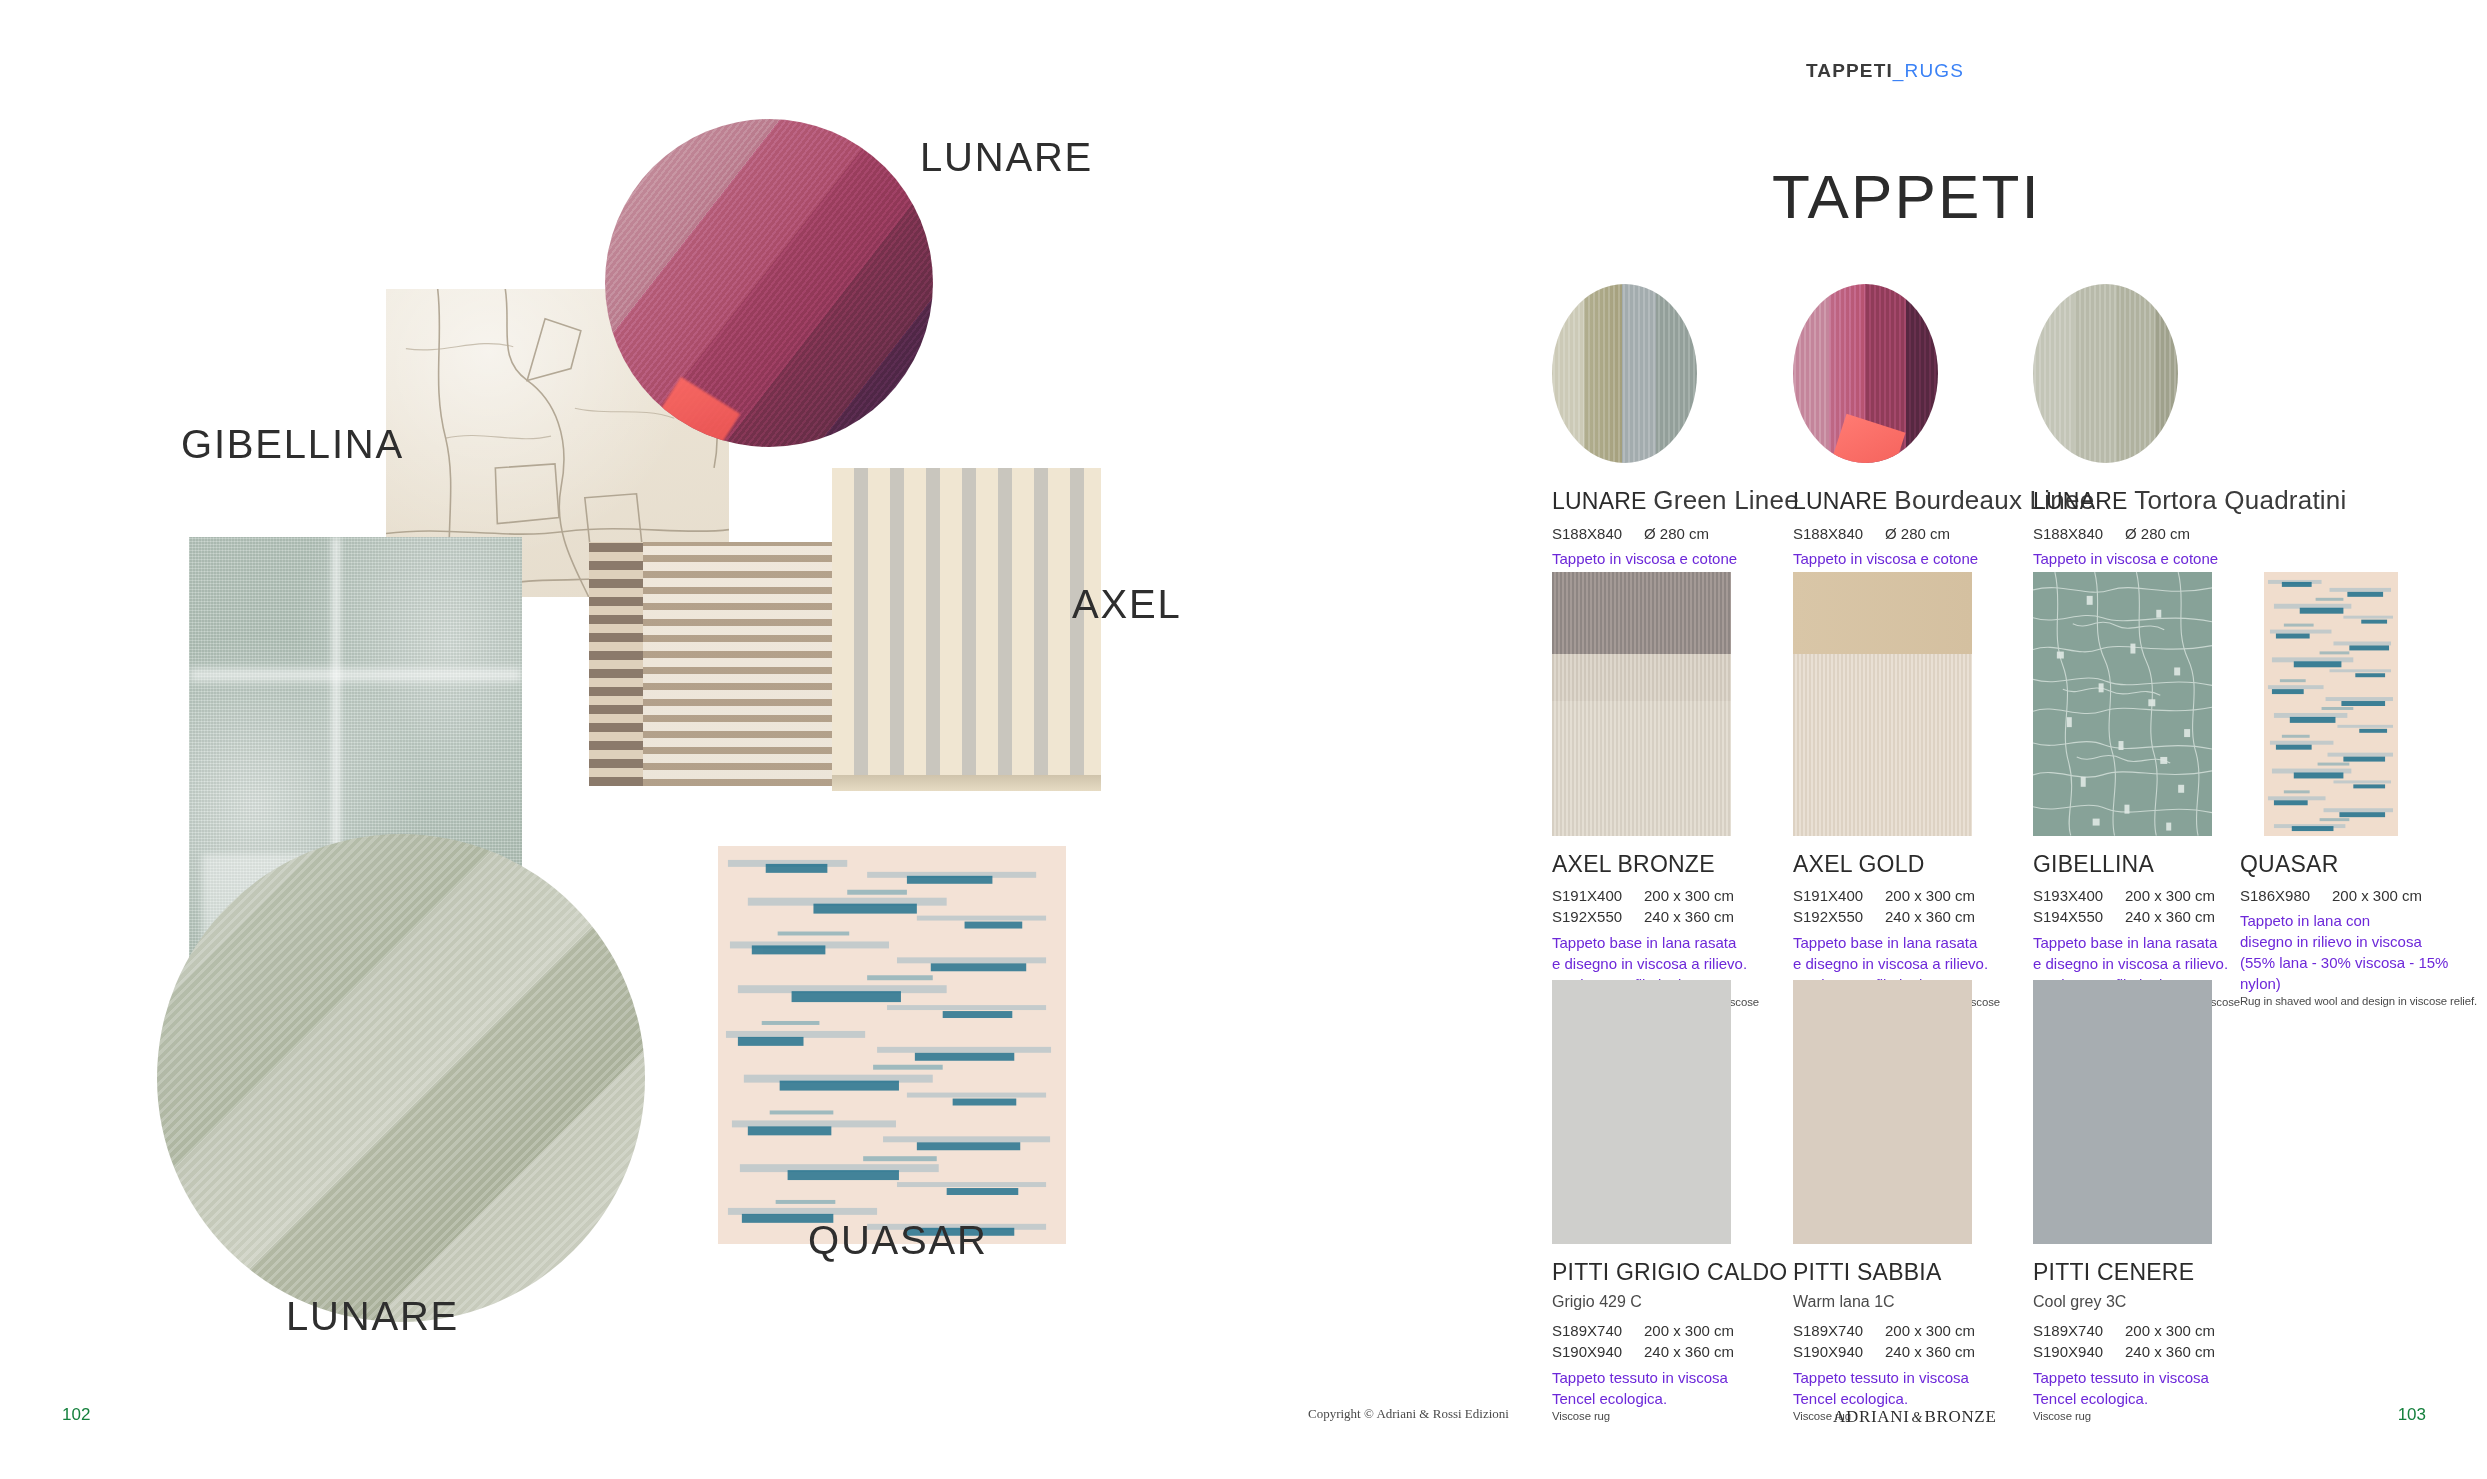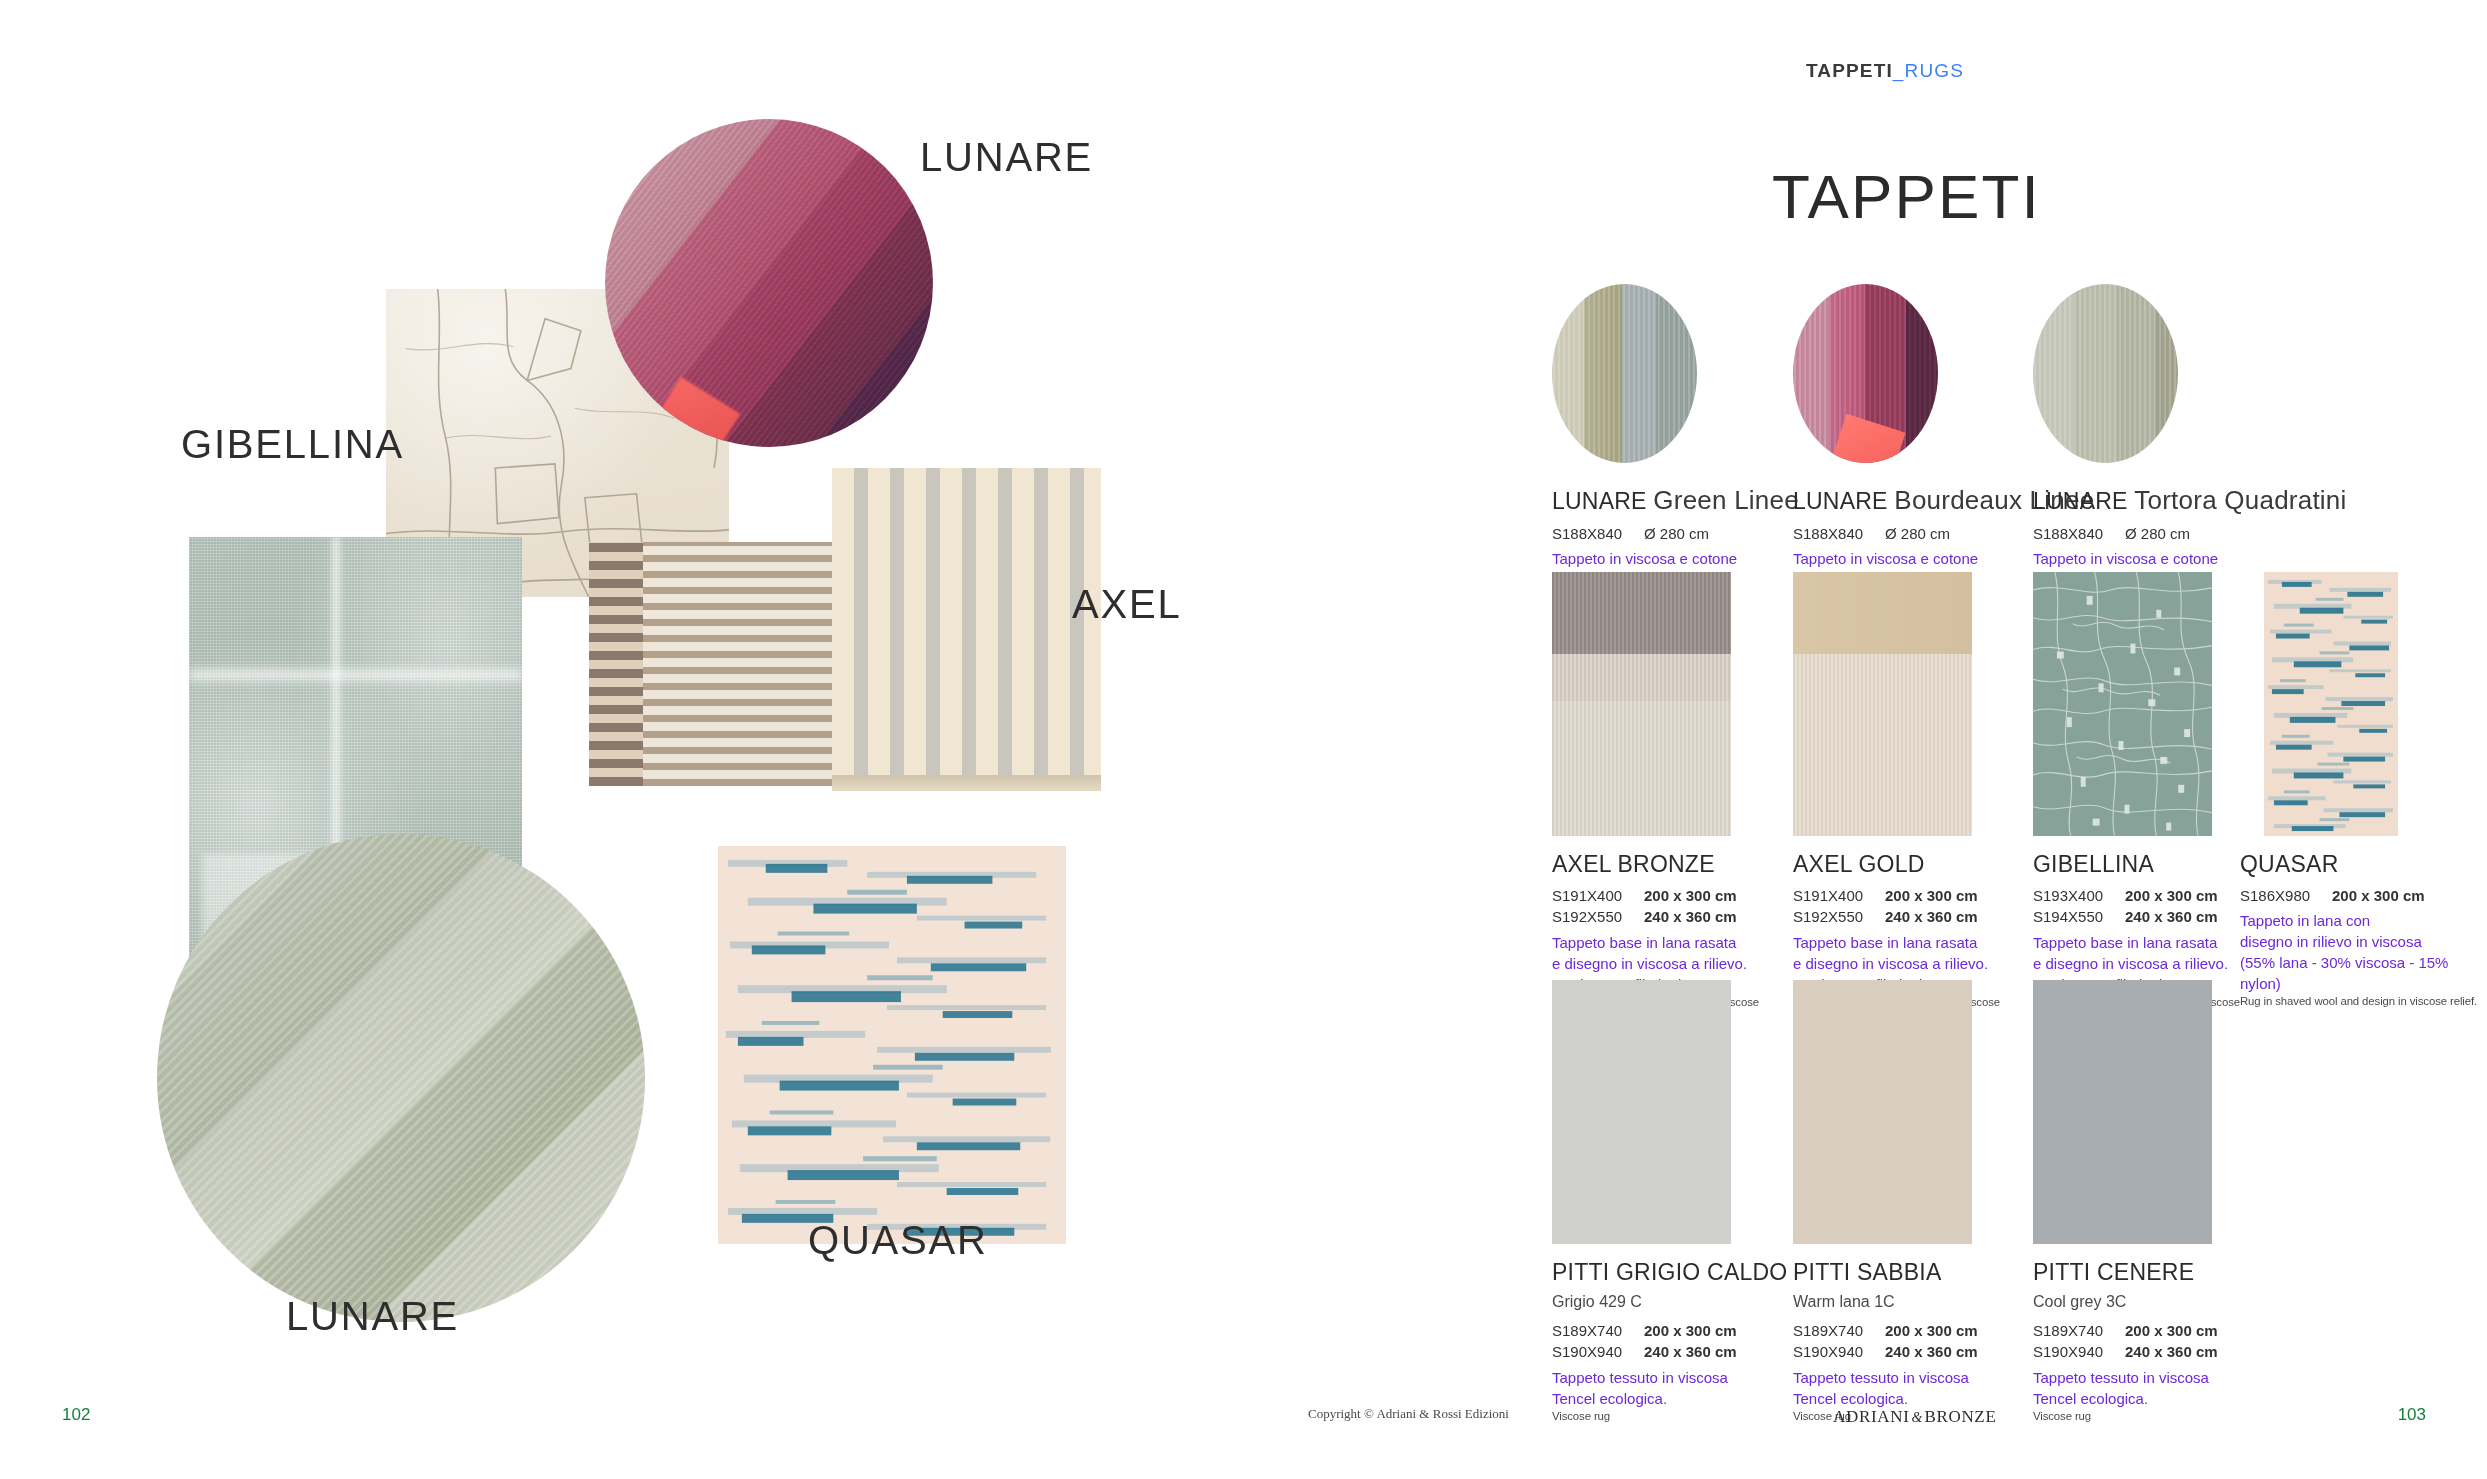--- a/index.html
+++ b/index.html
@@ -292,21 +292,21 @@
     color: #4a4a4a;
     margin-bottom: 9px;
   }
   .prod .sku-row {
     font-size: 15px;
     line-height: 1.42;
     white-space: nowrap;
     color: #333;
   }
   .prod .sku-row .code { font-weight: 400; display: inline-block; min-width: 92px; }
-  .prod .sku-row .dim  { font-weight: 700; }
+  .prod .sku-row .dim  { font-weight: 400; }
   .prod .sku-row .diam { font-weight: 400; }
   .prod .desc {
     font-size: 15px;
     line-height: 1.40;
     margin-top: 4px;
     color: #6d28d9;
   }
   .prod .desc-en {
     font-size: 11.4px;
     line-height: 1.35;

